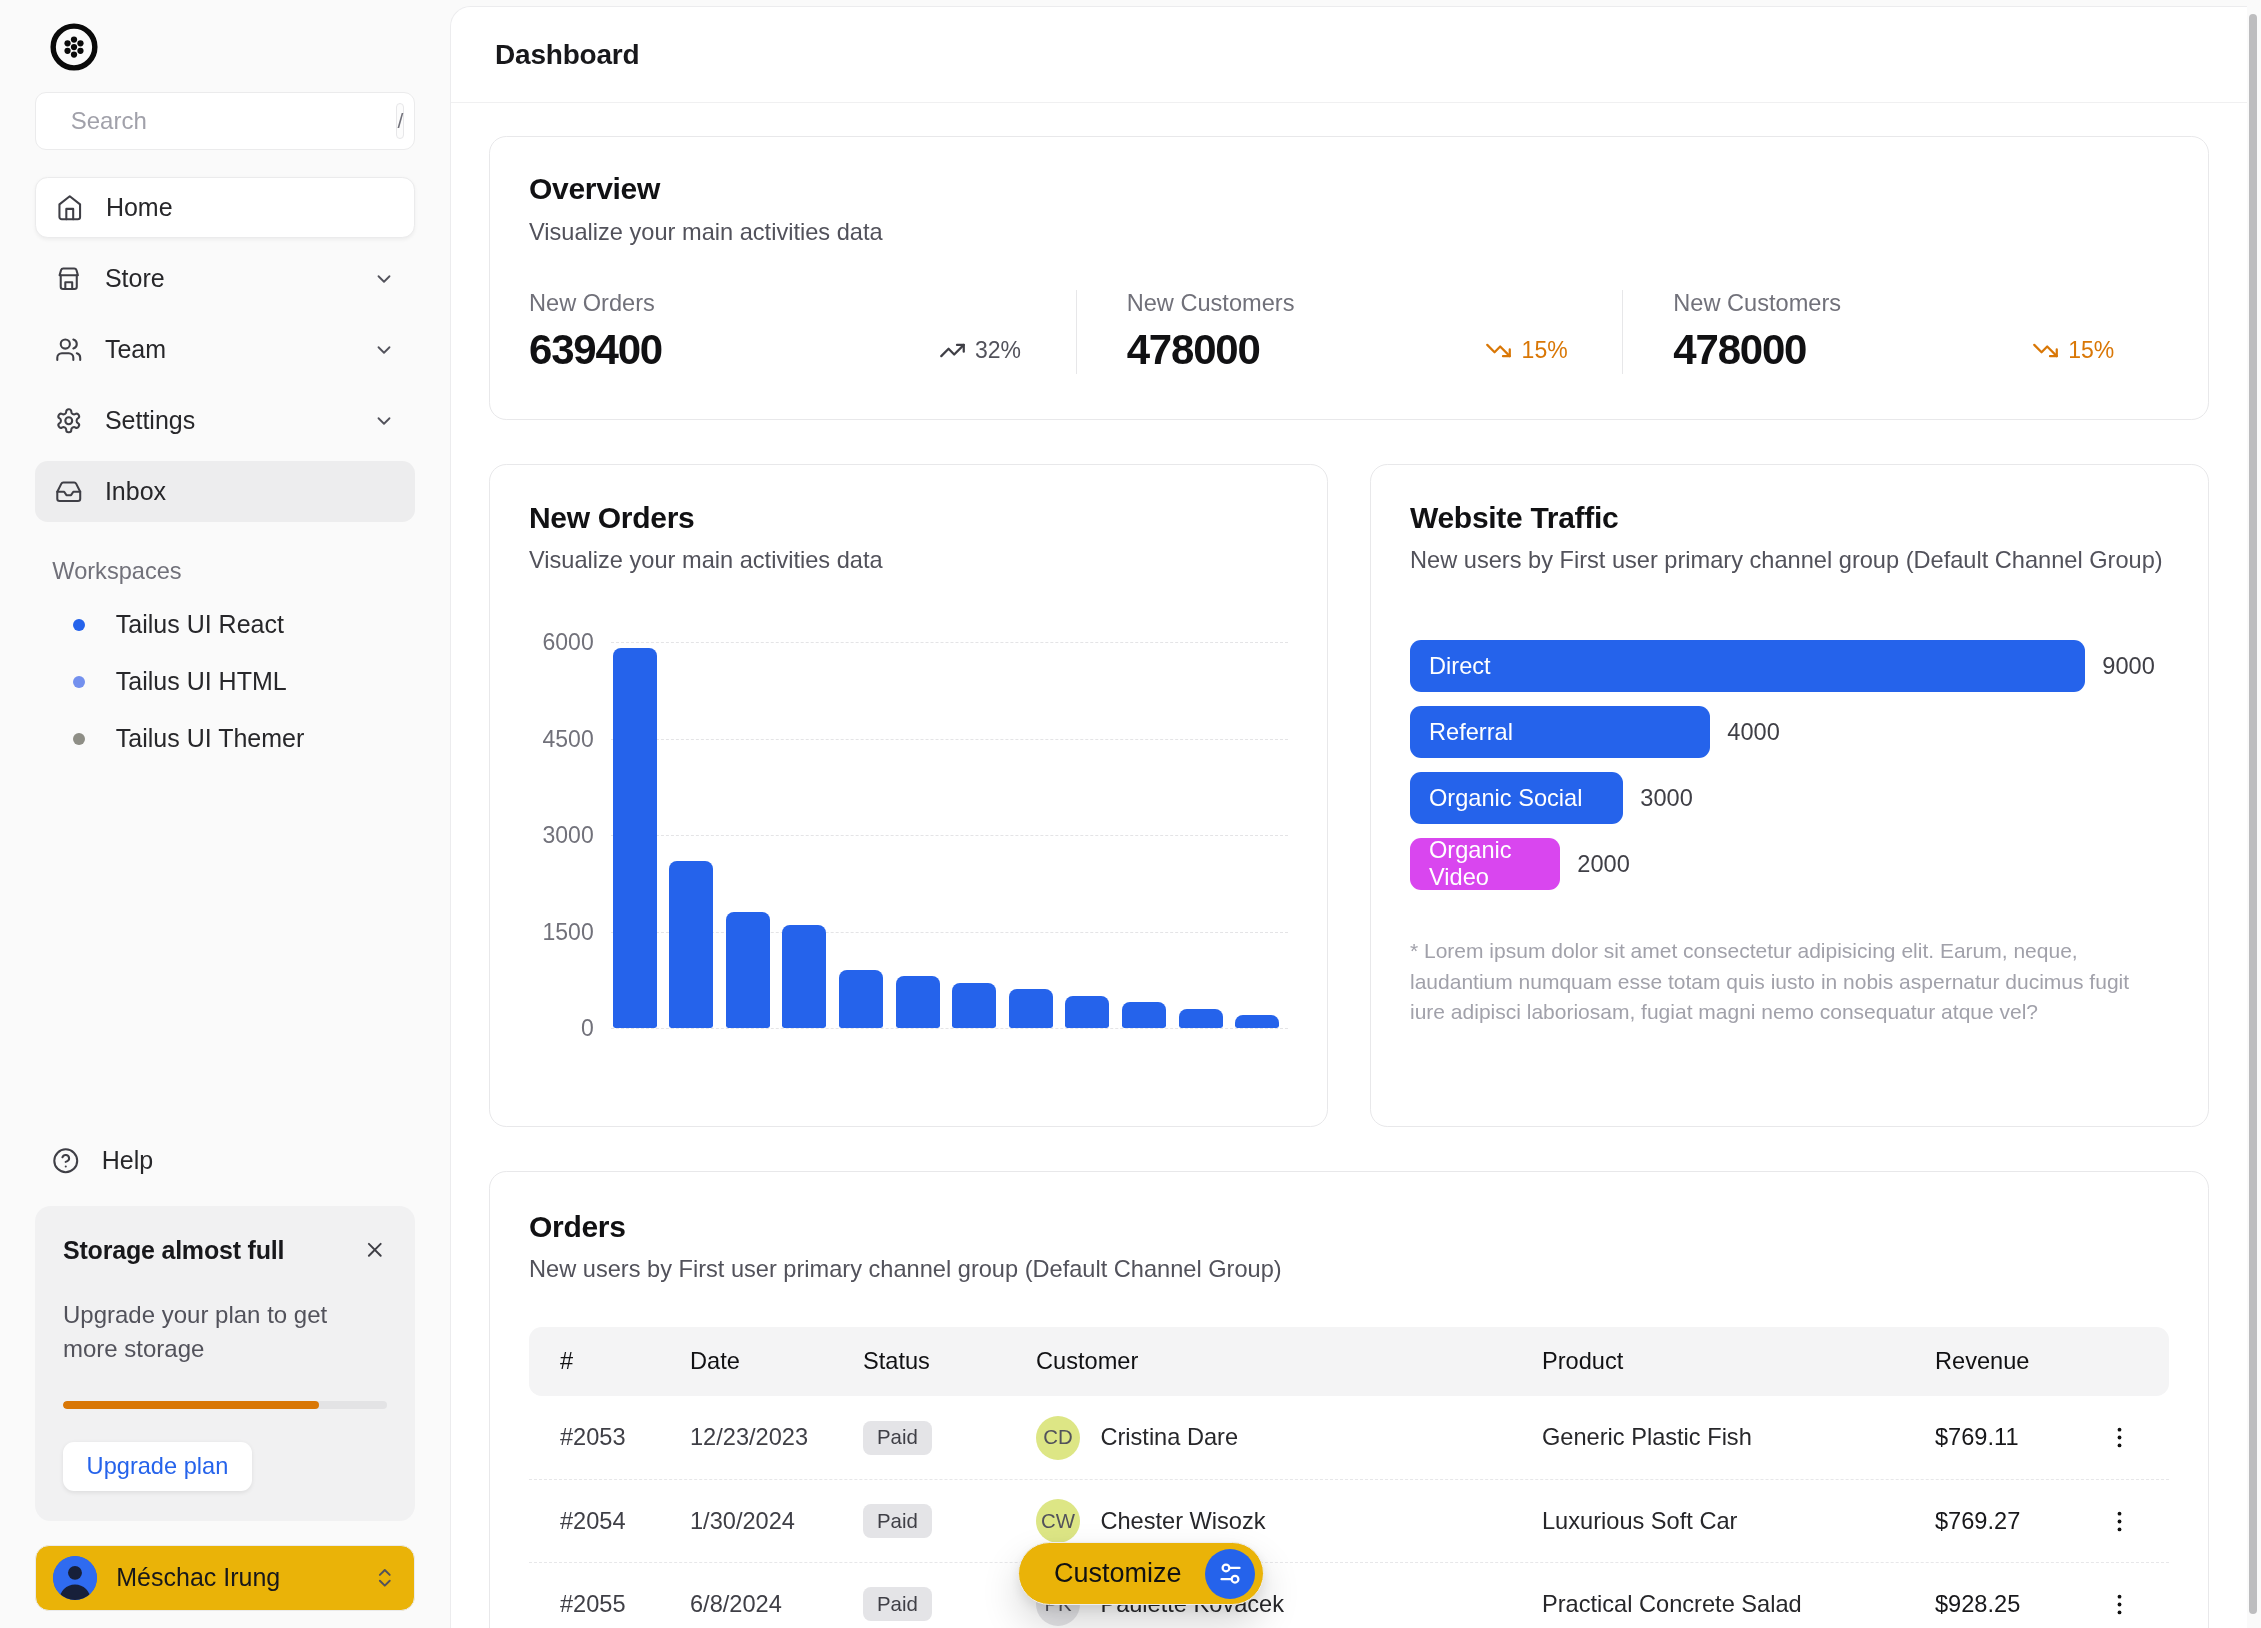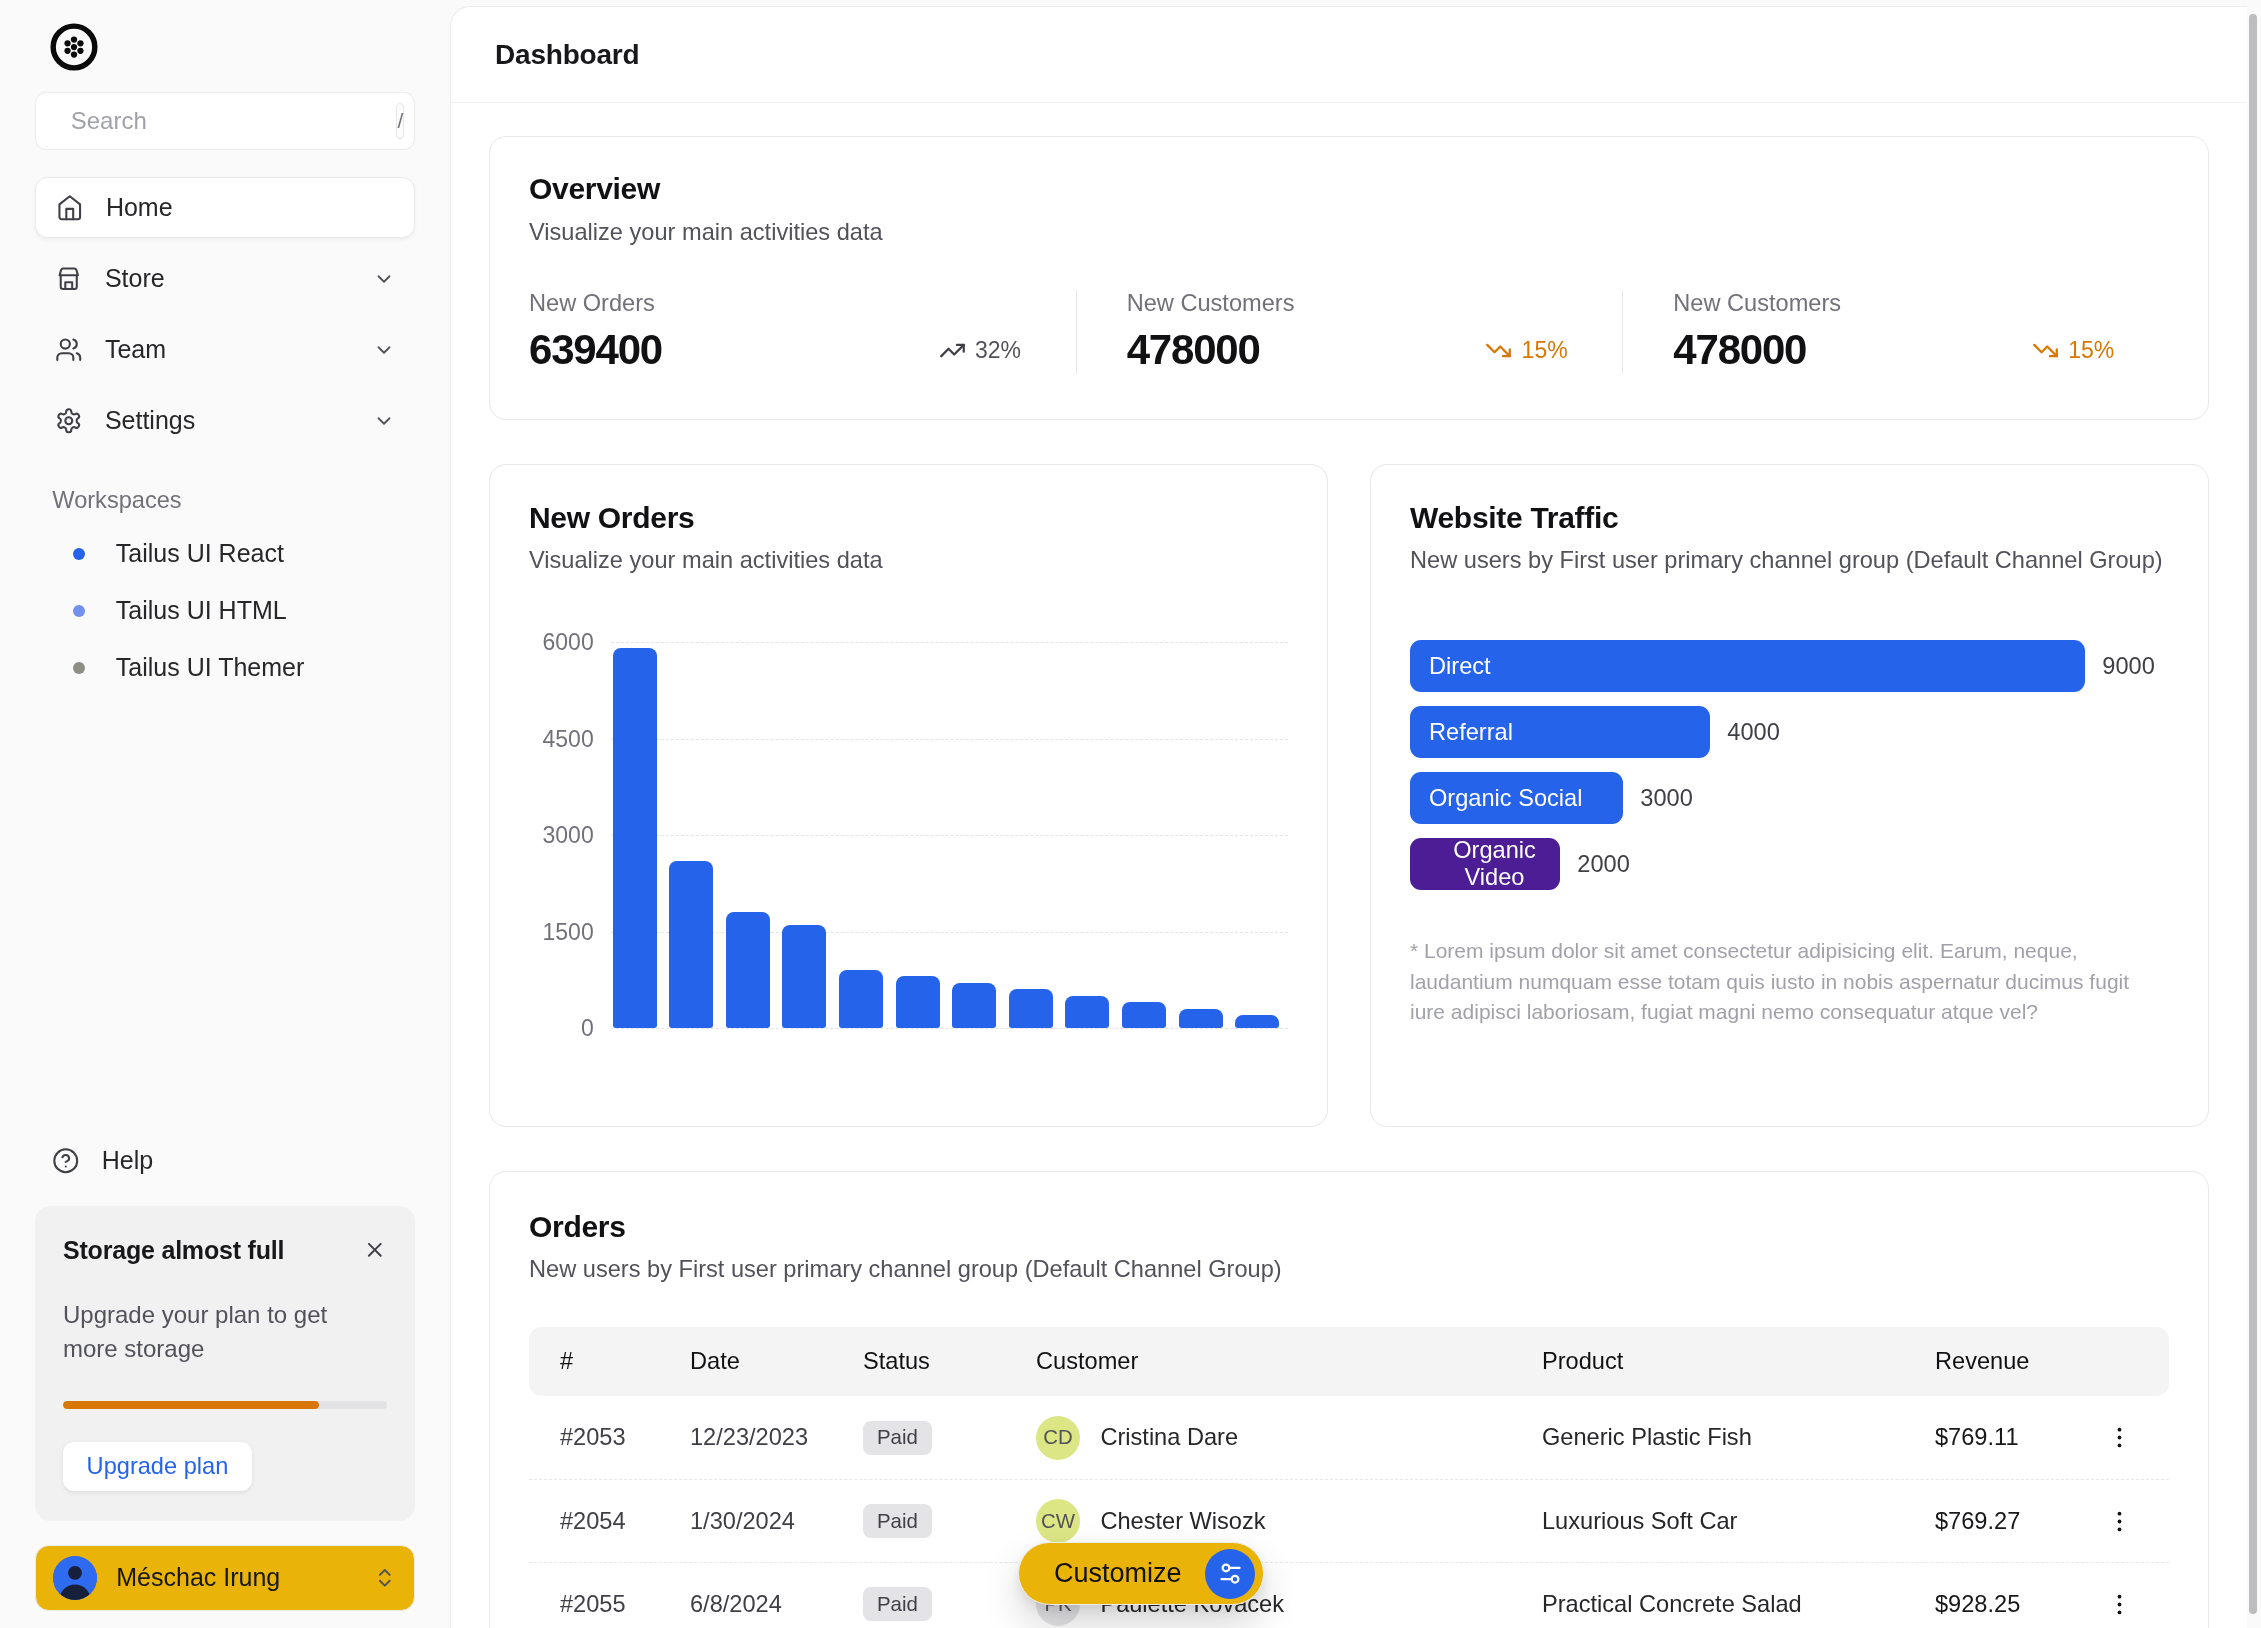--- a/index.html
+++ b/index.html
@@ -213,20 +213,27 @@
     </div>
     <div class="nav-item">
       <svg class="nav-icon" viewBox="0 0 24 24" fill="none" stroke="currentColor" stroke-width="1.8" stroke-linecap="round" stroke-linejoin="round">
           <path d="M12.22 2h-.44a2 2 0 0 0-2 2v.18a2 2 0 0 1-1 1.73l-.43.25a2 2 0 0 1-2 0l-.15-.08a2 2 0 0 0-2.73.73l-.22.38a2 2 0 0 0 .73 2.73l.15.1a2 2 0 0 1 1 1.72v.51a2 2 0 0 1-1 1.74l-.15.09a2 2 0 0 0-.73 2.73l.22.38a2 2 0 0 0 2.73.73l.15-.08a2 2 0 0 1 2 0l.43.25a2 2 0 0 1 1 1.73V20a2 2 0 0 0 2 2h.44a2 2 0 0 0 2-2v-.18a2 2 0 0 1 1-1.73l.43-.25a2 2 0 0 1 2 0l.15.08a2 2 0 0 0 2.73-.73l.22-.39a2 2 0 0 0-.73-2.73l-.15-.08a2 2 0 0 1-1-1.74v-.5a2 2 0 0 1 1-1.74l.15-.09a2 2 0 0 0 .73-2.73l-.22-.38a2 2 0 0 0-2.73-.73l-.15.08a2 2 0 0 1-2 0l-.43-.25a2 2 0 0 1-1-1.73V4a2 2 0 0 0-2-2z"></path>
           <circle cx="12" cy="12" r="3"></circle>
         </svg>
       <span class="lbl">Settings</span>
       <svg class="chev" viewBox="0 0 24 24" fill="none" stroke="currentColor" stroke-width="2" stroke-linecap="round" stroke-linejoin="round">
           <polyline points="6 9 12 15 18 9"></polyline>
         </svg>
+    </div>
+    <div class="nav-item selected">
+      <svg class="nav-icon" viewBox="0 0 24 24" fill="none" stroke="currentColor" stroke-width="1.8" stroke-linecap="round" stroke-linejoin="round">
+          <polyline points="22 12 16 12 14 15 10 15 8 12 2 12"></polyline>
+          <path d="M5.45 5.11 2 12v6a2 2 0 0 0 2 2h16a2 2 0 0 0 2-2v-6l-3.45-6.89A2 2 0 0 0 16.76 4H7.24a2 2 0 0 0-1.79 1.11z"></path>
+        </svg>
+      <span class="lbl">Inbox</span>
     </div>
   </nav>
 
   <div class="ws-label">Workspaces</div>
   <div class="ws-list">
     <div class="ws-item">
       <span class="ws-dot" style="background: rgb(37, 99, 235);"></span>
       <span>Tailus UI React</span>
     </div>
     <div class="ws-item">
@@ -378,21 +385,21 @@
             </div>
             <div class="hbar-row">
               <div class="hbar" style="width: 300px; background: rgb(37, 99, 235);">Referral</div>
               <span class="hbar-val">4000</span>
             </div>
             <div class="hbar-row">
               <div class="hbar" style="width: 213px; background: rgb(37, 99, 235);">Organic Social</div>
               <span class="hbar-val">3000</span>
             </div>
             <div class="hbar-row">
-              <div class="hbar" style="width: 150px; background: #4c1d95; text-align: center;">Organic Video</div>
+              <div class="hbar" style="width: 150px; background: #d946ef;">Organic Video</div>
               <span class="hbar-val">2000</span>
             </div>
           </div>
         <div class="footnote">* Lorem ipsum dolor sit amet consectetur adipisicing elit. Earum, neque, laudantium numquam esse totam quis iusto in nobis aspernatur ducimus fugit iure adipisci laboriosam, fugiat magni nemo consequatur atque vel?</div>
       </section>
     </div>
 
     <section class="card orders-card">
       <div class="card-title">Orders</div>
       <div class="card-sub">New users by First user primary channel group (Default Channel Group)</div>

